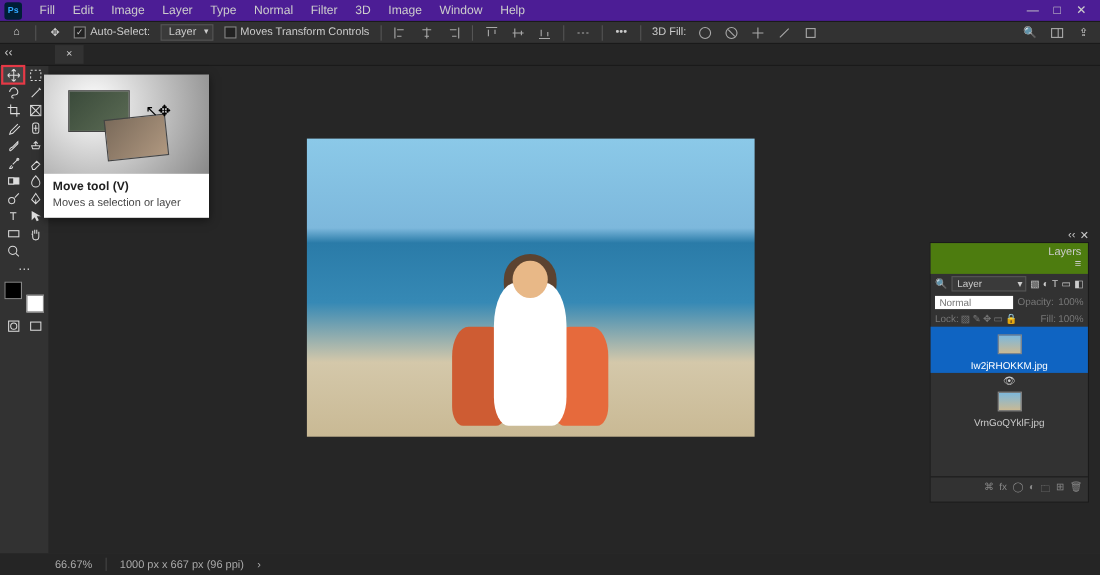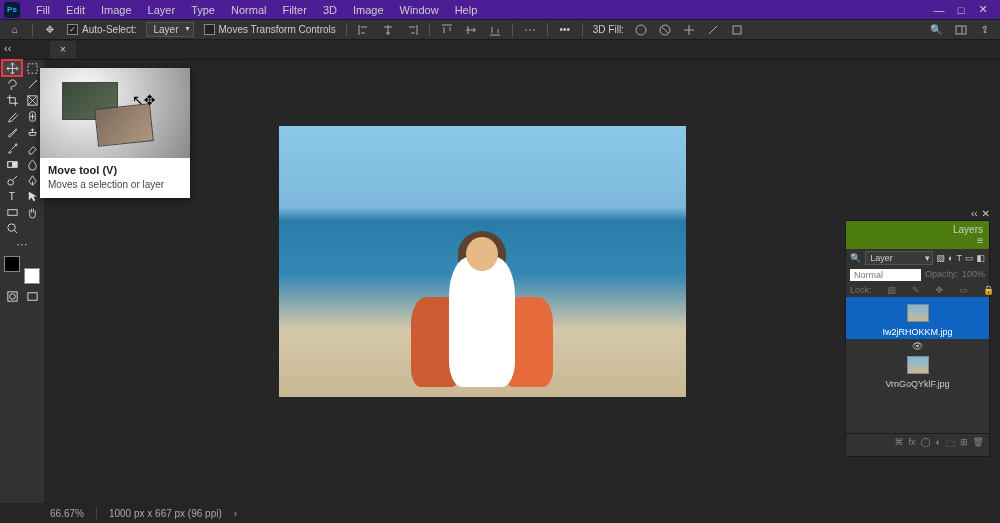--- a/index.html
+++ b/index.html
@@ -64,21 +64,21 @@
 .right-panels { position: absolute; right: 10px; top: 220px; width: 145px; background: #323232; border: 1px solid #1a1a1a; }
 .panel-mini-top { position: absolute; right: 10px; top: 208px; display:flex; gap:4px; font-size:10px; }
 .panel-header { background: #4d7c0f; padding: 3px 6px; font-size: 10px; display: flex; align-items: flex-end; flex-direction: column; }
 .panel-header .hdr-menu { margin-left:auto; }
 .panel-row { display: flex; align-items: center; padding: 2px 4px; gap: 4px; font-size: 9px; }
 .panel-row .filter-select { flex:1; background:#3a3a3a; border:1px solid #555; padding:1px 4px; font-size:9px; color:#ccc; position:relative; }
 .panel-row .filter-select:after { content:"▾"; position:absolute; right:2px; }
 .type-icons { display:flex; gap:3px; font-size:9px; }
 .blend-row { display:flex; padding:2px 4px; font-size:9px; gap:4px; color:#777; }
 .blend-row .disabled-select { flex:1; background:#ffffff; padding:1px 4px; }
-.lock-row { display:flex; padding:2px 4px; font-size:9px; gap:16px; align-items:center; color:#777; }
+.lock-row { display:flex; padding:2px 4px; font-size:9px; gap:2px; align-items:center; color:#777; }
 .layer-item { display: flex; align-items: center; padding: 2px 4px; gap: 5px; font-size: 9px; flex-direction: column; }
 .layer-item.selected { background: #0f64c2; color: #fff; }
 .layer-vis { width: 12px; text-align:center; }
 .layer-thumb { width: 22px; height: 18px; background: linear-gradient(180deg,#7db8dc,#c9b994); border: 1px solid #888; }
 .panel-footer { display: flex; gap: 5px; padding: 3px 5px; border-top: 1px solid #1a1a1a; font-size: 9px; color: #888; justify-content: flex-end; }
 
 
 .statusbar { position: absolute; bottom: 0; left: 0; right: 0; height: 20px; background: #252525; display: flex; align-items: center; padding: 0 50px; font-size: 10px; gap: 12px; color: #aaa; }
 .status-sep { width:1px; height:12px; background:#444; }
 </style>

